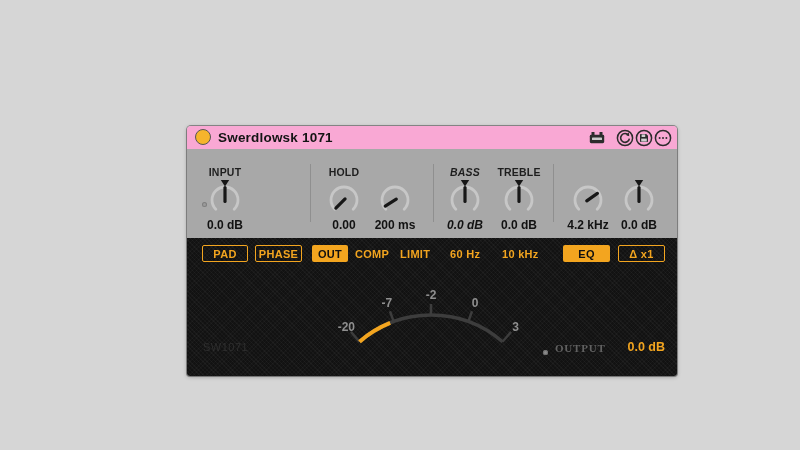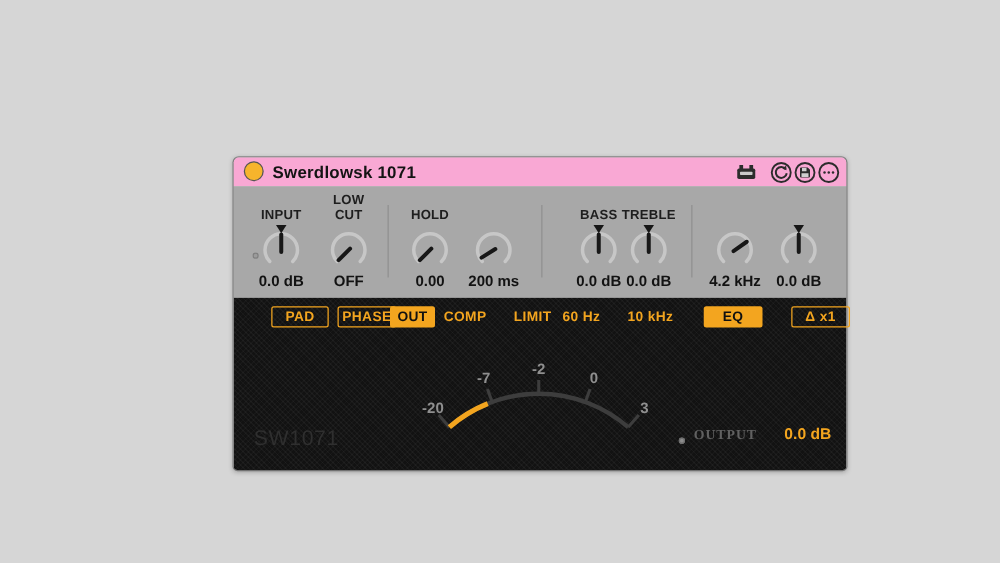--- a/index.html
+++ b/index.html
@@ -35,26 +35,26 @@
   .led { position:absolute; width:5px; height:5px; border-radius:50%; background:#9b9b9b; box-shadow:inset 0 0 0 1px #7f7f7f; }
 
   
   .display { position:absolute; left:0; top:112px; width:100%; height:138px; border-radius:0 0 3px 3px;
              background:
                repeating-linear-gradient(45deg, rgba(255,255,255,.035) 0 1px, transparent 1px 3px),
                repeating-linear-gradient(-45deg, rgba(255,255,255,.022) 0 1px, transparent 1px 3px),
                #121212; }
   .btn { position:absolute; top:7px; height:17px; display:flex; align-items:center; justify-content:center;
          font-size:11px; font-weight:700; letter-spacing:.3px; border-radius:2px; cursor:pointer; }
-  .btn-outline { border:1.5px solid var(--accent); color:var(--accent);margin-left:15px; }
+  .btn-outline { border:1.5px solid var(--accent); color:var(--accent); }
   .btn-filled  { background:var(--accent); color:#101010; }
   .btn-text    { color:var(--accent);text-align:right; }
 
   .meter { position:absolute; left:133px; top:40px; }
-  .brand { position:absolute; left:16px; top:103px; font-size:17px; font-weight:400; color:#2f2f2f; letter-spacing:.5px; }
+  .brand { position:absolute; left:16px; top:103px; font-size:11px; font-weight:400; color:#2f2f2f; letter-spacing:.5px; }
   .out-led { left:356px; top:112px; background:#8c8c8c; box-shadow:inset 0 0 0 1px #6e6e6e; }
   .out-label { position:absolute; left:368px; top:104px; font-size:11px; font-weight:700; color:#616161; letter-spacing:.8px;font-family:Liberation Serif, serif; }
   .out-value { position:absolute; left:430px; top:102px; width:48px; text-align:right;
                font-size:12.5px; font-weight:700; color:var(--accent); cursor:pointer; }
 
   svg text { font-family:"Liberation Sans","DejaVu Sans",sans-serif; }
 </style>
 </head>
 <body>
 
@@ -108,51 +108,40 @@
         <div class="klabel">INPUT</div>
         <svg class="knob" width="36" height="40" viewBox="0 0 36 40">
           <path class="ring" d="M 8.81 29.19 A 13 13 0 1 1 27.19 29.19"></path>
           <g transform="rotate(0 18 20)">
             <line class="nline" x1="18" y1="7.5" x2="18" y2="21.5"></line>
             <path class="tip" d="M 13.8 0 L 22.2 0 L 18 6.5 Z"></path>
           </g>
         </svg>
         <div class="kvalue">0.0 dB</div>
       </div>
-    <div class="kblock" style="left:67px;">
-        <div class="klabel">LOW
-CUT</div>
+    <div class="kblock" style="left:132px;">
+        <div class="klabel">HOLD</div>
         <svg class="knob" width="36" height="40" viewBox="0 0 36 40">
           <path class="ring" d="M 8.81 29.19 A 13 13 0 1 1 27.19 29.19"></path>
           <g transform="rotate(-135 18 20)">
             <line class="nline" x1="18" y1="8.5" x2="18" y2="21.5"></line>
           </g>
         </svg>
-        <div class="kvalue">OFF</div>
-      </div>
-    <div class="kblock" style="left:132px;">
-        <div class="klabel">HOLD</div>
-        <svg class="knob" width="36" height="40" viewBox="0 0 36 40">
-          <path class="ring" d="M 8.81 29.19 A 13 13 0 1 1 27.19 29.19"></path>
-          <g transform="rotate(-135 18 20)">
-            <line class="nline" x1="18" y1="8.5" x2="18" y2="21.5"></line>
-          </g>
-        </svg>
         <div class="kvalue">0.00</div>
       </div>
     <div class="kblock" style="left:183px;">
         <svg class="knob" width="36" height="40" viewBox="0 0 36 40">
           <path class="ring" d="M 8.81 29.19 A 13 13 0 1 1 27.19 29.19"></path>
           <g transform="rotate(-122 18 20)">
             <line class="nline" x1="18" y1="8.5" x2="18" y2="21.5"></line>
           </g>
         </svg>
         <div class="kvalue">200 ms</div>
       </div>
-    <div class="kblock" style="left:267px;">
+    <div class="kblock" style="left:253px;font-style:italic;">
         <div class="klabel">BASS</div>
         <svg class="knob" width="36" height="40" viewBox="0 0 36 40">
           <path class="ring" d="M 8.81 29.19 A 13 13 0 1 1 27.19 29.19"></path>
           <g transform="rotate(0 18 20)">
             <line class="nline" x1="18" y1="7.5" x2="18" y2="21.5"></line>
             <path class="tip" d="M 13.8 0 L 22.2 0 L 18 6.5 Z"></path>
           </g>
         </svg>
         <div class="kvalue">0.0 dB</div>
       </div>
@@ -188,21 +177,21 @@
         </svg>
         <div class="kvalue">0.0 dB</div>
       </div>
   </div>
 
   <div class="display">
     <div class="btn btn-outline" style="left:15px;  width:46px;">PAD</div>
     <div class="btn btn-outline" style="left:68px;  width:47px;">PHASE</div>
     <div class="btn btn-filled" style="left:125px; width:36px;">OUT</div>
     <div class="btn btn-text" style="left:168px;">COMP</div>
-    <div class="btn btn-text" style="left:224px;">LIMIT</div>
+    <div class="btn btn-text" style="left:213px;">LIMIT</div>
     <div class="btn btn-text" style="left:263px;">60 Hz</div>
     <div class="btn btn-text" style="left:315px;">10 kHz</div>
     <div class="btn btn-filled" style="left:376px; width:47px;text-align:right;">EQ</div>
     <div class="btn btn-outline" style="left:431px; width:47px;">Δ x1</div>
 
     <svg class="meter" id="meter" width="220" height="75" viewBox="0 0 220 75">
         <path d="M 39.489565840034714 63.736655755717834 A 109 109 0 0 1 182.51043415996529 63.736655755717834" fill="none" stroke="#3d3d3d" stroke-width="3.5"></path>
         <line x1="39.489565840034714" y1="63.736655755717834" x2="30.960798463158127" y2="53.925431212821806" stroke="#3d3d3d" stroke-width="2.5"></line>
         <text x="26.36838526022457" y="52.6424641512624" text-anchor="middle" fill="#8f8f8f" font-size="12" font-weight="600">-20</text>
         <line x1="73.7198043775021" y1="43.57350433433598" x2="69.95758280091975" y2="33.23688550569099" stroke="#3d3d3d" stroke-width="2.5"></line>

